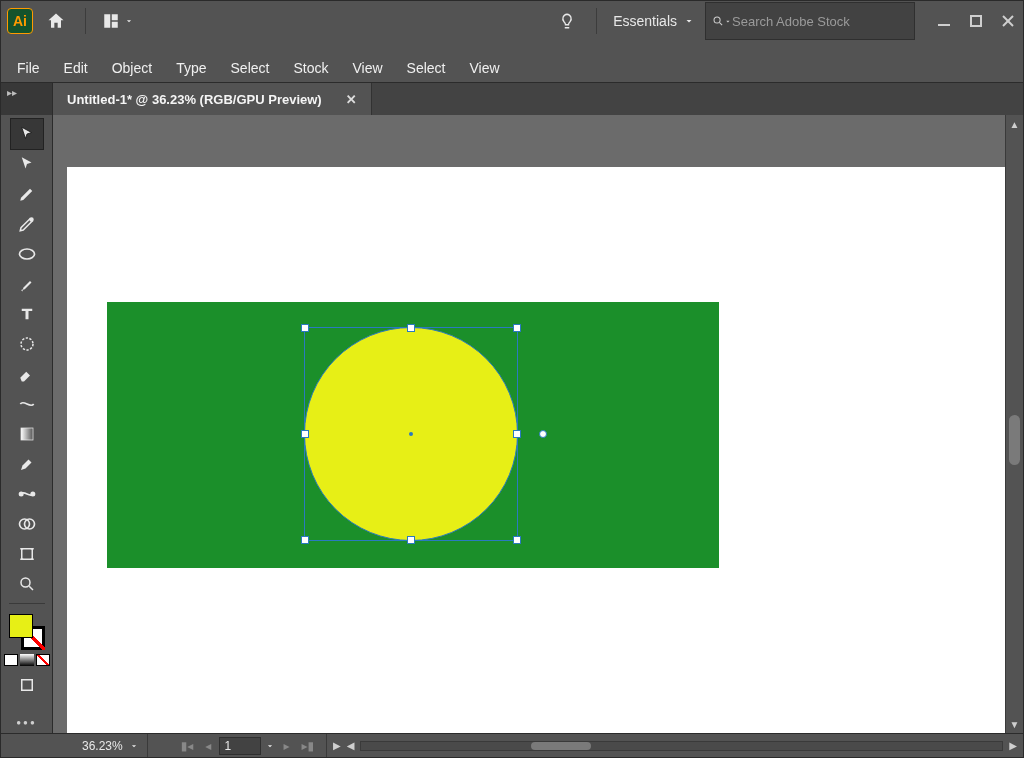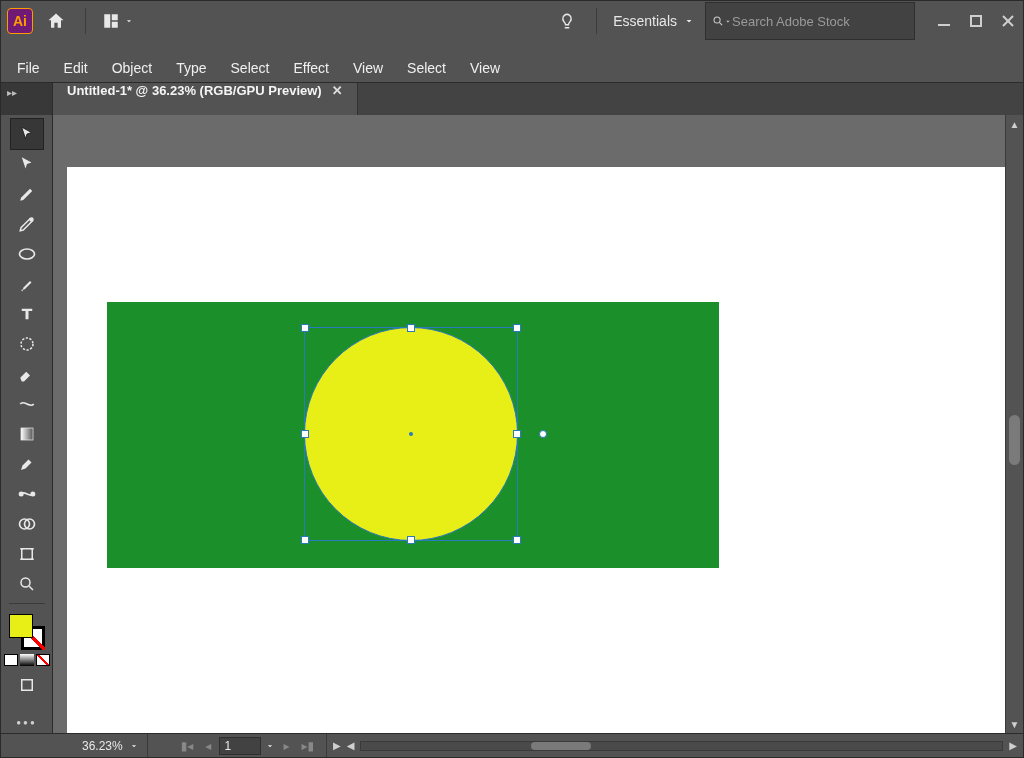--- a/index.html
+++ b/index.html
@@ -1,40 +1,40 @@
 <!DOCTYPE html>
 <html><head>
 <meta charset="utf-8">
 <style>
   * { box-sizing: border-box; margin: 0; padding: 0; user-select: none; }
   html, body { width: 1024px; height: 758px; overflow: hidden; font-family: "Segoe UI", Arial, sans-serif; font-size: 13px; color: #e8e8e8; background: #535353; }
   .app { display: flex; flex-direction: column; width: 100%; height: 100%; background: #535353; border: 1px solid #2a2a2a; }
 
   
   .titlebar { display: flex; align-items: center; height: 40px; background: #535353; padding: 0 6px; gap: 6px; }
-  .ai-logo { width: 26px; height: 26px; border-radius: 4px; background: #701a75; display: flex; align-items: center; justify-content: center; font-weight: 700; font-size: 14px; color: #ff9a00; border: 1px solid #ff9a00; }
+  .ai-logo { width: 26px; height: 26px; border-radius: 4px; background: #14532d; display: flex; align-items: center; justify-content: center; font-weight: 700; font-size: 14px; color: #ff9a00; border: 1px solid #ff9a00; }
   .icon-btn { width: 34px; height: 34px; display: flex; align-items: center; justify-content: center; color: #e8e8e8; }
   .vsep { width: 1px; height: 26px; background: #3c3c3c; margin: 0 6px; }
   .flex-spacer { flex: 1; }
   .workspace-label { font-size: 14px; padding: 0 4px; display:flex; align-items:center; gap:6px;}
   .search-box { display: flex; align-items: center; gap: 0; background: #424242; border: 1px solid #2f2f2f; height: 38px; width: 210px; padding: 0 6px; }
   .search-box input { flex:1; background: transparent; border: none; outline: none; color: #e8e8e8; font-size: 13px; }
   .search-box input::placeholder { color: #9a9a9a; }
   .win-btns { display:flex; gap:14px; margin-left:14px; color:#cfcfcf; }
   .win-btn { width:18px; height:18px; display:flex; align-items:center; justify-content:center; }
 
   
   .menubar { display:flex; align-items:center; height:30px; background:#535353; padding: 0 4px; border-bottom:1px solid #2b2b2b;margin-top:12px;}
   .menubar span { padding: 4px 12px; font-size:14px; color:#f0f0f0; }
 
   
   .tabstrip-row { display:flex; height:32px; }
   .panel-peek { width:52px; background:#383838; border-right:1px solid #2b2b2b; display:flex; align-items:flex-start; justify-content:flex-start; color:#bdbdbd; font-size:10px; padding:4px 6px;}
   .tabstrip { flex:1; background:#434343; display:flex; align-items:stretch; }
-  .doc-tab { display:flex; gap:10px; background:#535353; padding:0 14px; font-size:13px; font-weight:600; color:#f5f5f5; border-right:1px solid #323232;}
+  .doc-tab { display:flex; align-items:center; gap:24px; background:#535353; padding:0 14px; font-size:13px; font-weight:600; color:#f5f5f5; border-right:1px solid #323232;}
   .doc-tab .x { font-size:13px; color:#ddd; }
 
   
   .main { flex:1; display:flex; min-height:0; }
   .toolbar { width:52px; background:#535353; border-right:1px solid #2b2b2b; display:flex; flex-direction:column; align-items:center; padding-top:4px; gap:0; }
   .tool { width:32px; height:30px; display:flex; align-items:center; justify-content:center; color:#e8e8e8; }
   .tool.selected { background:#373737; outline:1px solid #222; }
   .toolbar-sep { width:36px; height:1px; background:#3a3a3a; margin:4px 0; }
   .fill-stroke { margin-top:4px; width:40px; height:40px; position:relative; }
   .swatch-stroke { position:absolute; right:2px; bottom:2px; width:24px; height:24px; background:#fff; border:3px solid #000; }
@@ -144,21 +144,21 @@
         </div>
     </div>
   </div>
 
   <div class="menubar">
     <span>File</span>
     <span>Edit</span>
     <span>Object</span>
     <span>Type</span>
     <span>Select</span>
-    <span>Effect</span>
+    <span>Stock</span>
     <span>View</span>
     <span>Select</span>
     <span>View</span>
   </div>
 
   <div class="tabstrip-row">
     <div class="panel-peek">▸▸</div>
     <div class="tabstrip">
       <div class="doc-tab">
         <span>Untitled-1* @ 36.23% (RGB/GPU Preview)</span>

